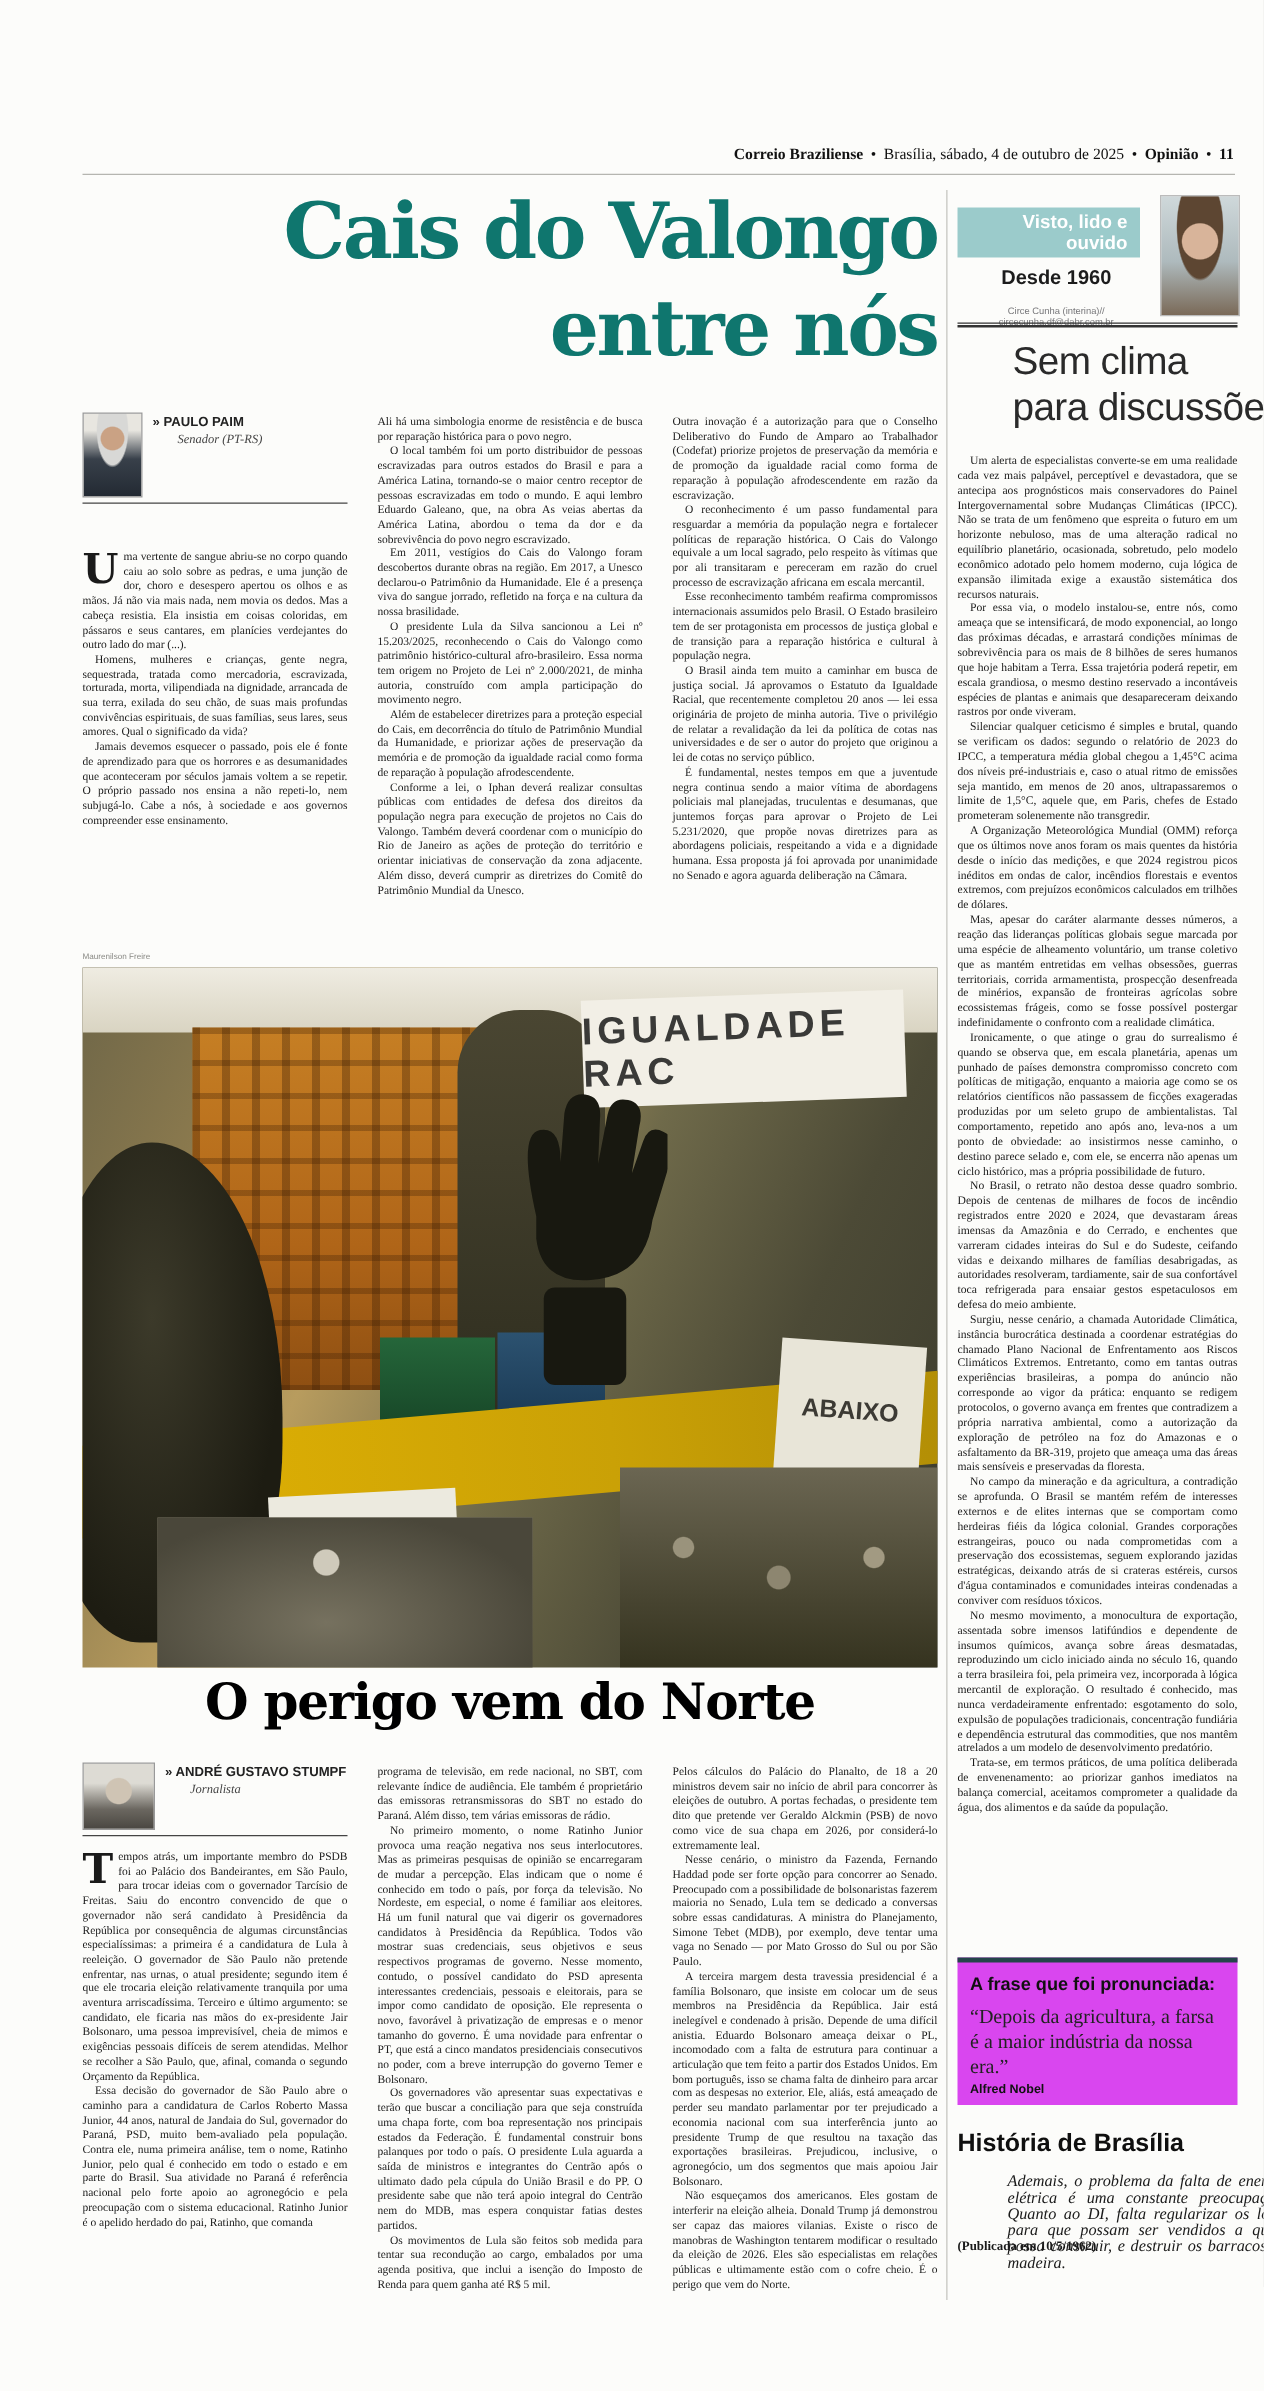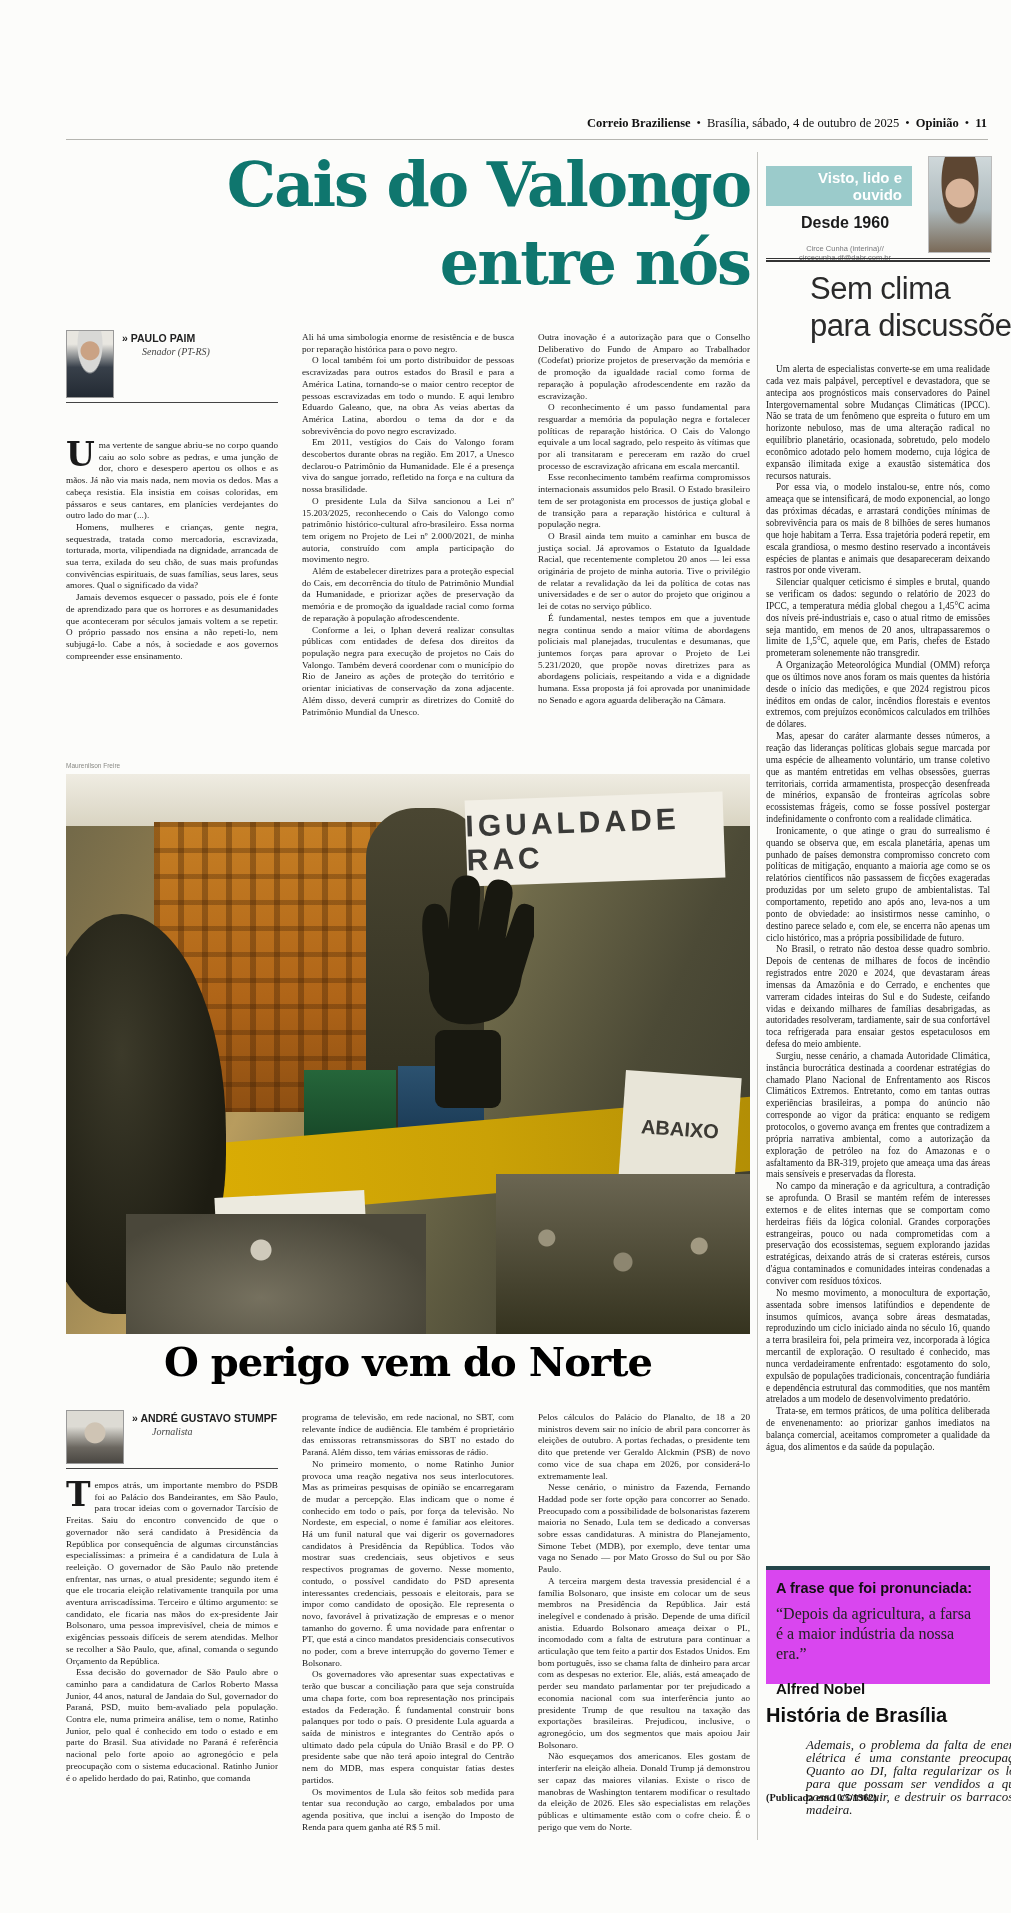--- a/index.html
+++ b/index.html
@@ -88,21 +88,21 @@
   .sb-title{position:absolute;left:766px;top:270px;width:224px;
             font-family:"Liberation Sans",sans-serif;font-weight:300;font-size:31px;line-height:37px;
             color:#2a2a2a;letter-spacing:-.5px;margin-left:44px;}
   .sb-body{position:absolute;left:766px;top:364px;width:224px;text-align:justify;
            font-size:9.3px;line-height:11.85px;}
   .sb-body p{margin:0;text-indent:10px;}
   .quote-box{position:absolute;left:766px;top:1566px;width:224px;height:118px;box-sizing:border-box;
              background:#d946ef;border-top:4px solid #24454a;padding:10px 10px 0 10px;}
   .quote-head{font-family:"Liberation Sans",sans-serif;font-weight:700;font-size:14.5px;color:#101010;}
   .quote-text{font-size:16px;line-height:20px;margin-top:8px;color:#222;}
-  .quote-attr{font-family:"Liberation Sans",sans-serif;font-weight:700;font-size:15px;margin-top:16px;color:#111;}
+  .quote-attr{font-family:"Liberation Sans",sans-serif;font-weight:700;font-size:10px;margin-top:2px;color:#111;}
   .hist-head{position:absolute;left:766px;top:1704px;width:224px;
              font-family:"Liberation Sans",sans-serif;font-weight:700;font-size:20px;color:#0f0f0f;}
   .hist-text{position:absolute;left:806px;top:1738px;width:224px;font-style:italic;
              font-size:13px;line-height:13px;text-align:justify;}
   .hist-pub{position:absolute;left:766px;top:1792px;width:224px;font-weight:700;font-size:10.3px;}
   
   .photo-a1{width:46px;height:66px;
             background:radial-gradient(circle at 50% 30%,#caa284 9px,transparent 10px),
                        radial-gradient(ellipse at 50% 20%,#d8d8d6 12px,transparent 13px),
                        linear-gradient(#e8e6e0 20%,#38404a 55%,#232a33);}

